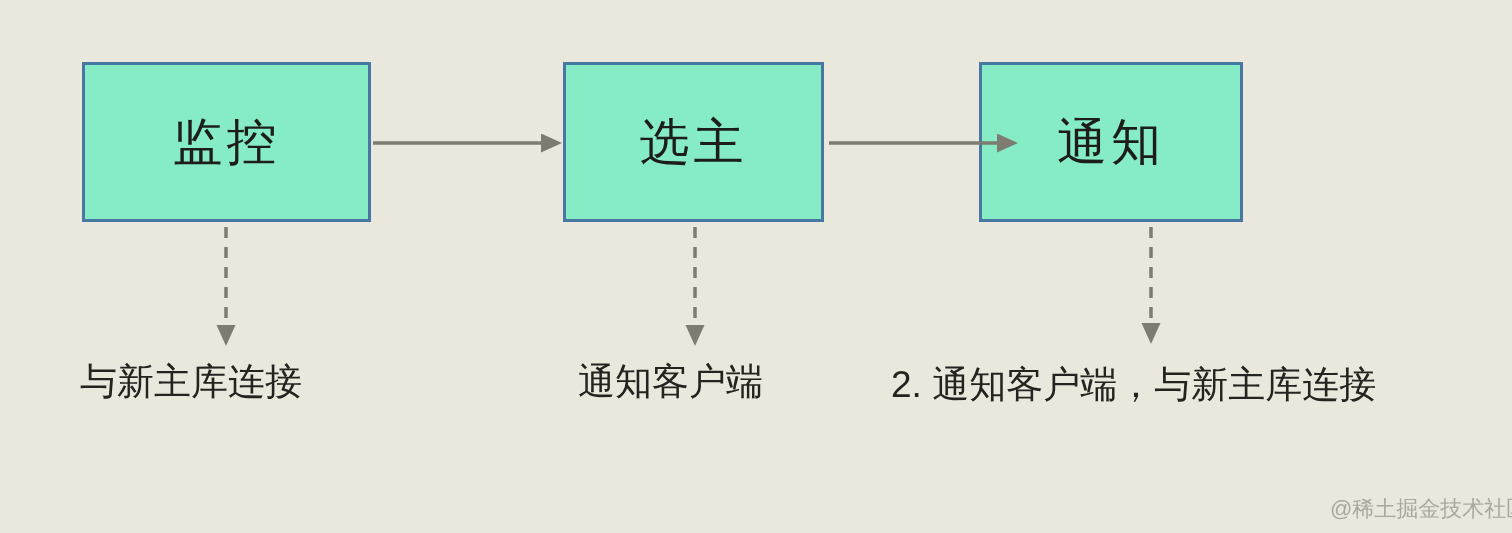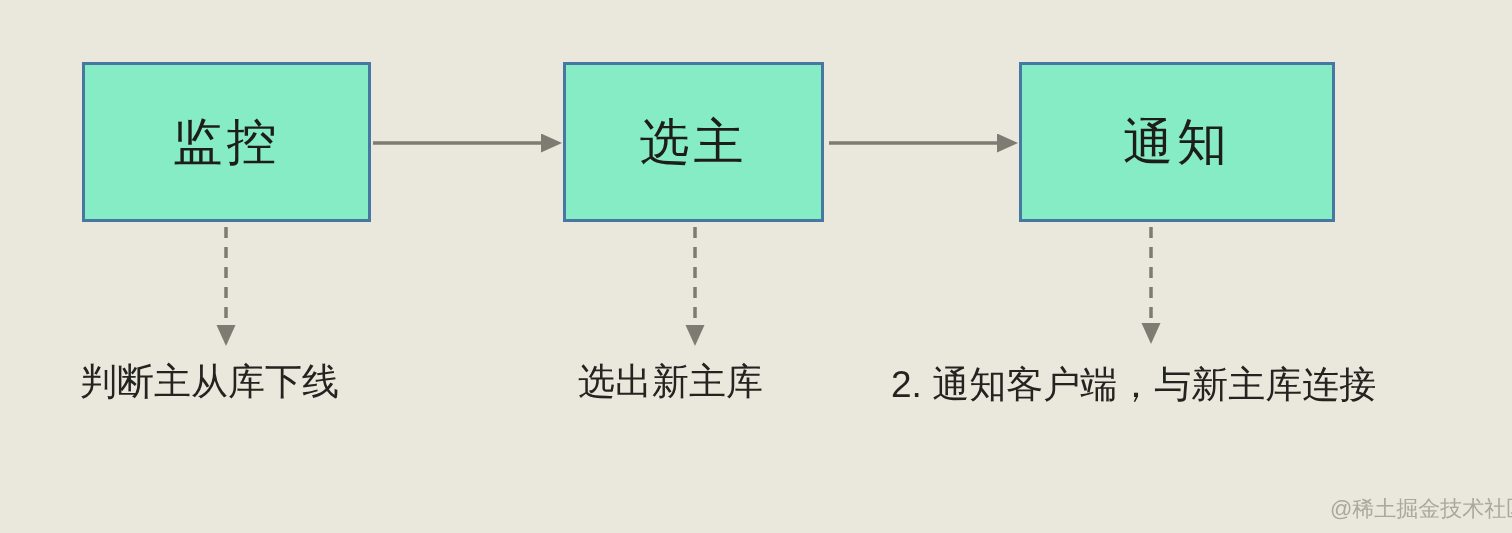--- a/index.html
+++ b/index.html
@@ -19,21 +19,21 @@
     top: 62px;
     height: 160px;
     background: #85ecc5;
     border: 3px solid #4678a1;
     display: flex;
     align-items: center;
     justify-content: center;
   }
   .node1 { left: 82px;  width: 289px; }
   .node2 { left: 563px; width: 261px; }
-  .node3 { left: 1019px; width: 316px; }
+  .node3 { left: 979px; width: 264px; }
   .node-label {
     font-size: 50px;
     color: #1d1d1a;
     letter-spacing: 4px;
     line-height: 1;
   }
   .arrows {
     position: absolute;
     left: 0; top: 0;
     width: 1512px; height: 533px;
@@ -84,23 +84,23 @@
         <path d="M0,0 L21,9.5 L0,19 z" fill="#7e7b73"></path>
       </marker>
     </defs>
     <line x1="373" y1="143" x2="558" y2="143" stroke="#7e7b73" stroke-width="3.5" marker-end="url(#head)"></line>
     <line x1="829" y1="143" x2="1014" y2="143" stroke="#7e7b73" stroke-width="3.5" marker-end="url(#head)"></line>
     <line x1="226" y1="227" x2="226" y2="342" stroke="#7e7b73" stroke-width="3.5" stroke-dasharray="11 9" marker-end="url(#head)"></line>
     <line x1="695" y1="227" x2="695" y2="342" stroke="#7e7b73" stroke-width="3.5" stroke-dasharray="11 9" marker-end="url(#head)"></line>
     <line x1="1151" y1="227" x2="1151" y2="340" stroke="#7e7b73" stroke-width="3.5" stroke-dasharray="11 9" marker-end="url(#head)"></line>
   </svg>
 
-  <div class="note note1">判断主从库下线</div>
+  <div class="note note1">与新主库连接</div>
 
-  <div class="note note2">选出新主库</div>
+  <div class="note note2">通知客户端</div>
 
   <div class="note note3">
     <div>2. 通知客户端，与新主库连接</div>
   </div>
 
   <div class="watermark">@稀土掘金技术社区</div>
 
 </div>
 
 </body></html>

